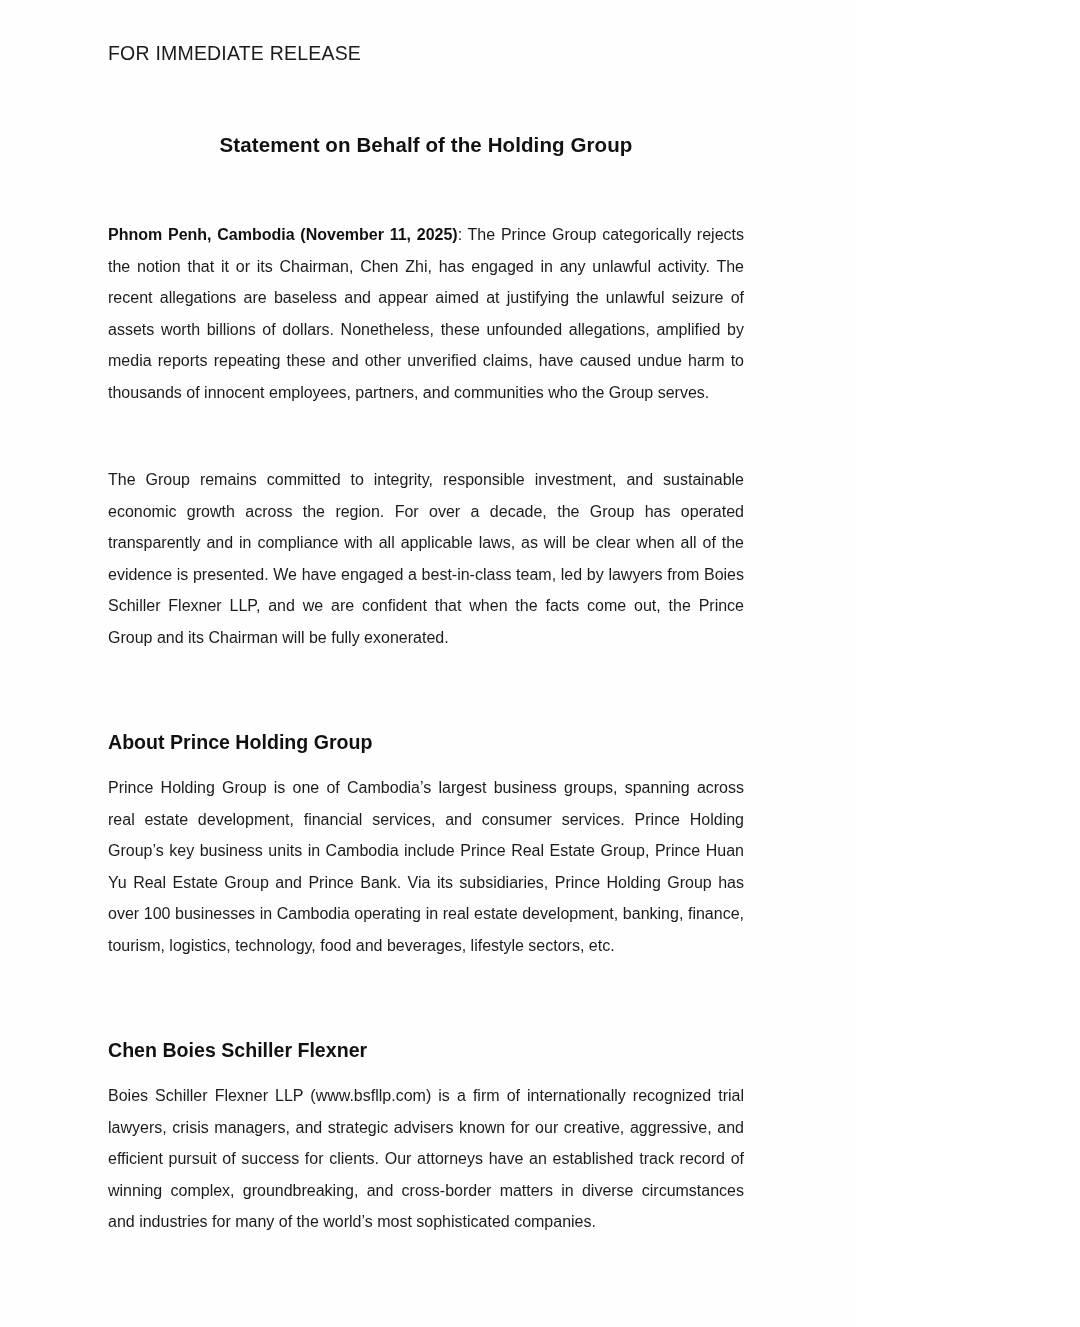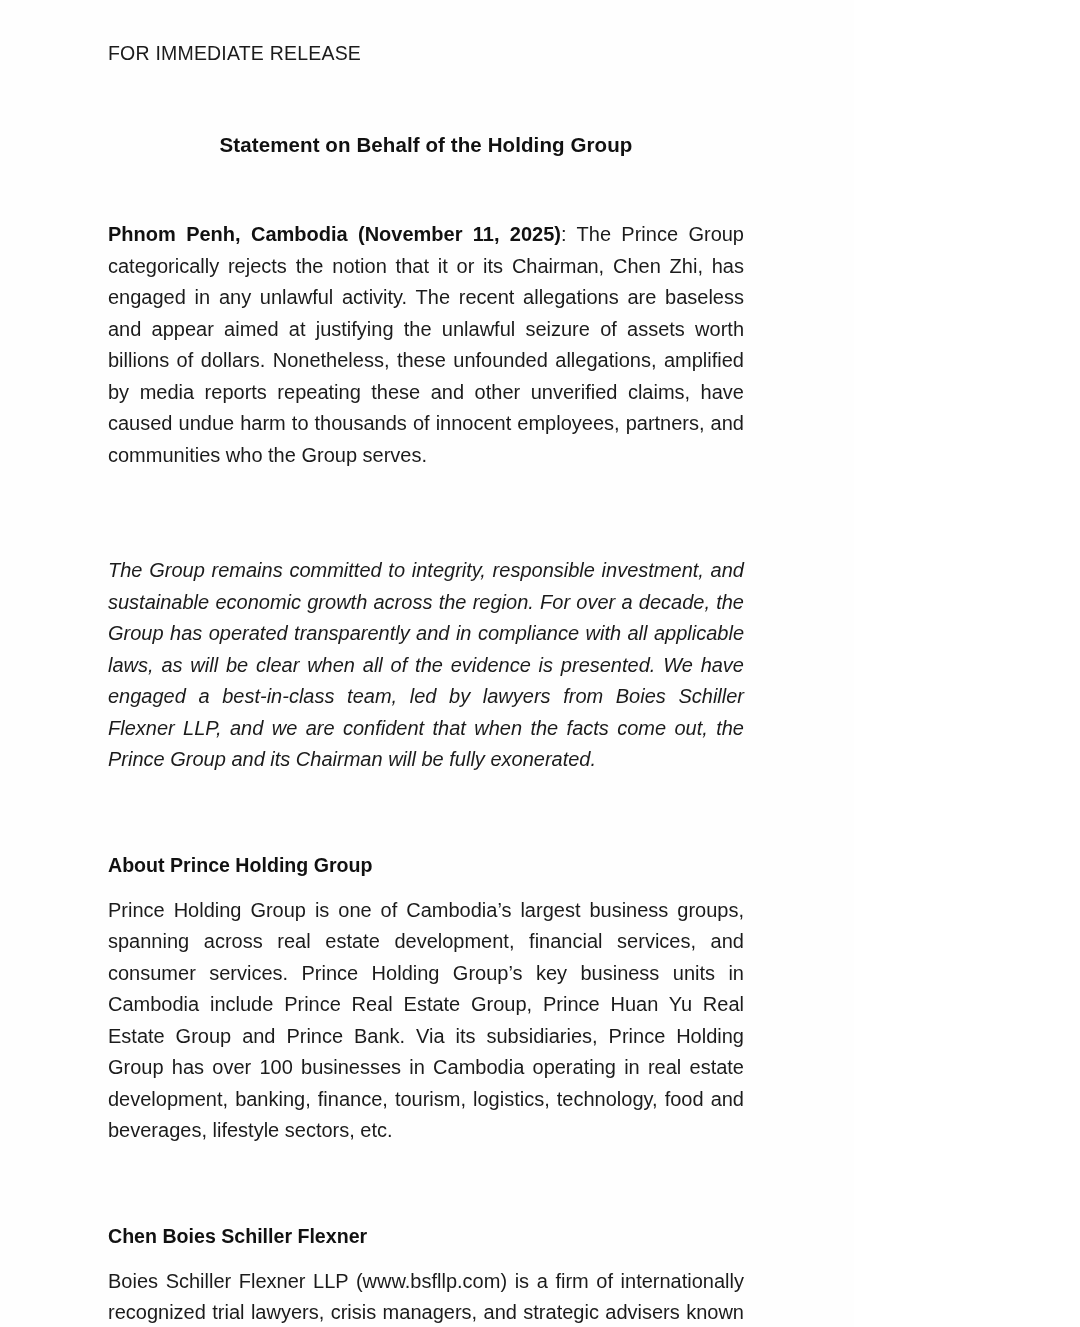--- a/index.html
+++ b/index.html
@@ -30,33 +30,32 @@
   }
   .doc-title {
     text-align: center;
     font-size: 20.5px;
     font-weight: 700;
     color: #111111;
     margin: 68px 0 0 0;
     letter-spacing: 0.1px;
   }
   .para {
-    font-size: 20px;
+    font-size: 16px;
     line-height: 31.5px;
     text-align: justify;
     color: #1b1b1b;
     margin: 0;
     hyphens: none;
   }
   .para.first {
     margin-top: 62px;
   }
   .para.second {
-    margin-top: 84px;
-    font-style: italic;
+    margin-top: 56px;
   }
   .lead {
     font-weight: 700;
     color: #111111;
   }
   .section-head {
     font-size: 19.6px;
     font-weight: 700;
     color: #111111;
     margin: 78px 0 18px 0;

